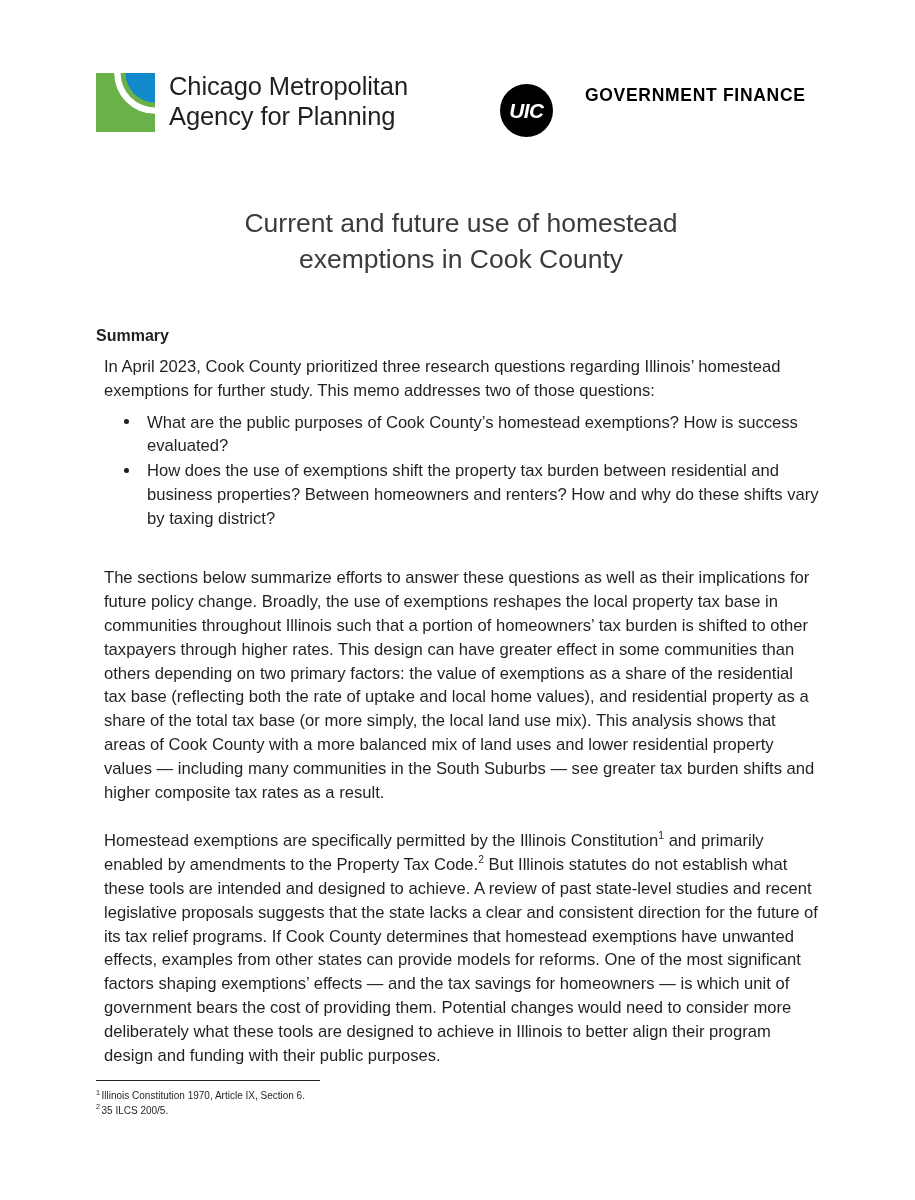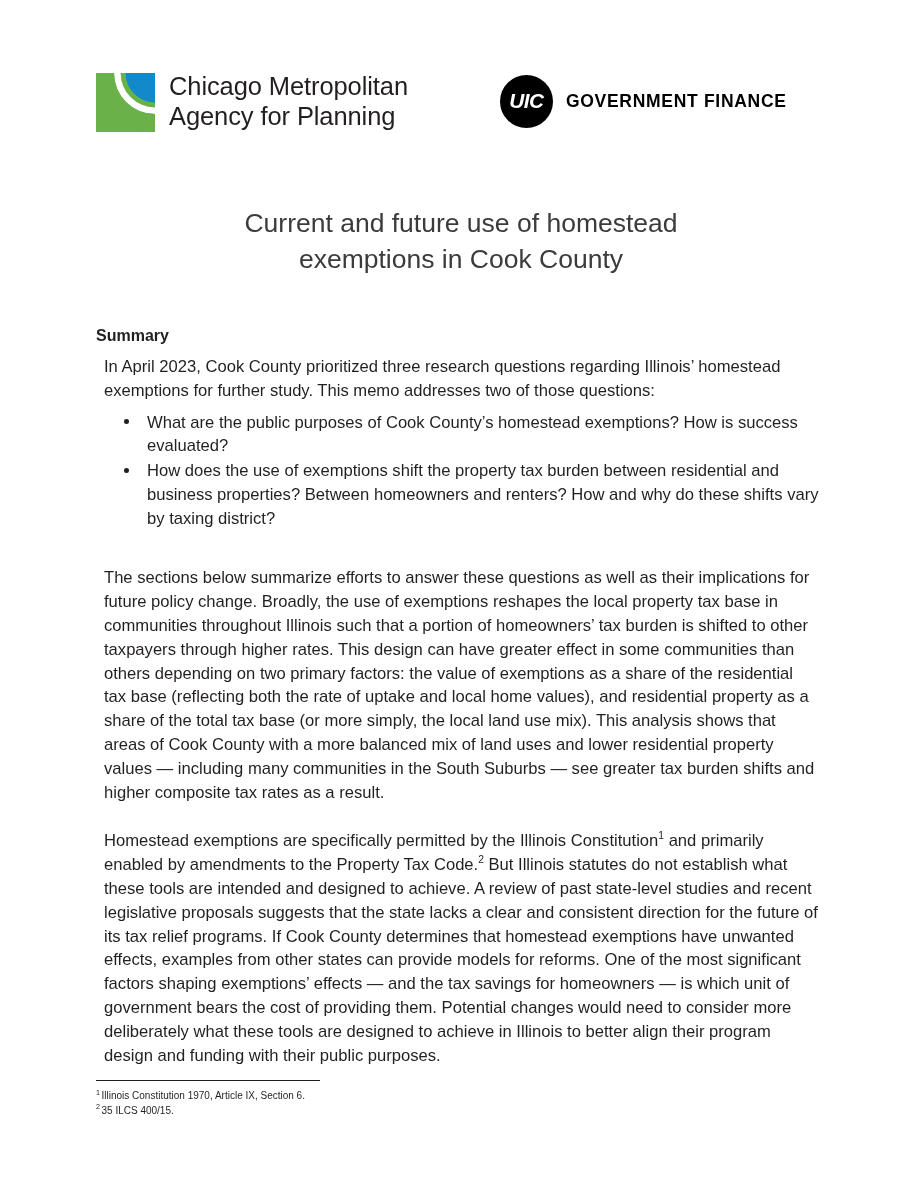--- a/index.html
+++ b/index.html
@@ -59,24 +59,24 @@
     letter-spacing: -0.1px;
     white-space: nowrap;
   }
   .cmap-wordmark .line {
     display: block;
   }
 
   .uic-logo {
     position: absolute;
     left: 404px;
-    top: 4px;
+    top: 18px;
     display: flex;
-    align-items: center;
     height: 62px;
+    gap: 19px;
   }
 
   .uic-mark {
     width: 53px;
     height: 53px;
     flex: 0 0 53px;
     border-radius: 50%;
     background: #000000;
     display: flex;
     align-items: center;
@@ -264,16 +264,16 @@
 
     <p class="body-text">The sections below summarize efforts to answer these questions as well as their implications for future policy change. Broadly, the use of exemptions reshapes the local property tax base in communities throughout Illinois such that a portion of homeowners’ tax burden is shifted to other taxpayers through higher rates. This design can have greater effect in some communities than others depending on two primary factors: the value of exemptions as a share of the residential tax base (reflecting both the rate of uptake and local home values), and residential property as a share of the total tax base (or more simply, the local land use mix). This analysis shows that areas of Cook County with a more balanced mix of land uses and lower residential property values — including many communities in the South Suburbs — see greater tax burden shifts and higher composite tax rates as a result.</p>
 
     <p class="body-text"><span>Homestead exemptions are specifically permitted by the Illinois Constitution</span><sup class="fn-ref">1</sup><span> and primarily enabled by amendments to the Property Tax Code.</span><sup class="fn-ref">2</sup><span> But Illinois statutes do not establish what these tools are intended and designed to achieve. A review of past state-level studies and recent legislative proposals suggests that the state lacks a clear and consistent direction for the future of its tax relief programs. If Cook County determines that homestead exemptions have unwanted effects, examples from other states can provide models for reforms. One of the most significant factors shaping exemptions’ effects — and the tax savings for homeowners — is which unit of government bears the cost of providing them. Potential changes would need to consider more deliberately what these tools are designed to achieve in Illinois to better align their program design and funding with their public purposes.</span></p>
 
   </div>
 
   <div class="footnotes">
     <div class="footnote-rule"></div>
     <p class="footnote-item"><sup>1</sup><span>Illinois Constitution 1970, Article IX, Section 6.</span></p>
-    <p class="footnote-item"><sup>2</sup><span>35 ILCS 400/15.</span></p>
+    <p class="footnote-item"><sup>2</sup><span>35 ILCS 200/5.</span></p>
   </div>
 
 </div>
 
 </body></html>

